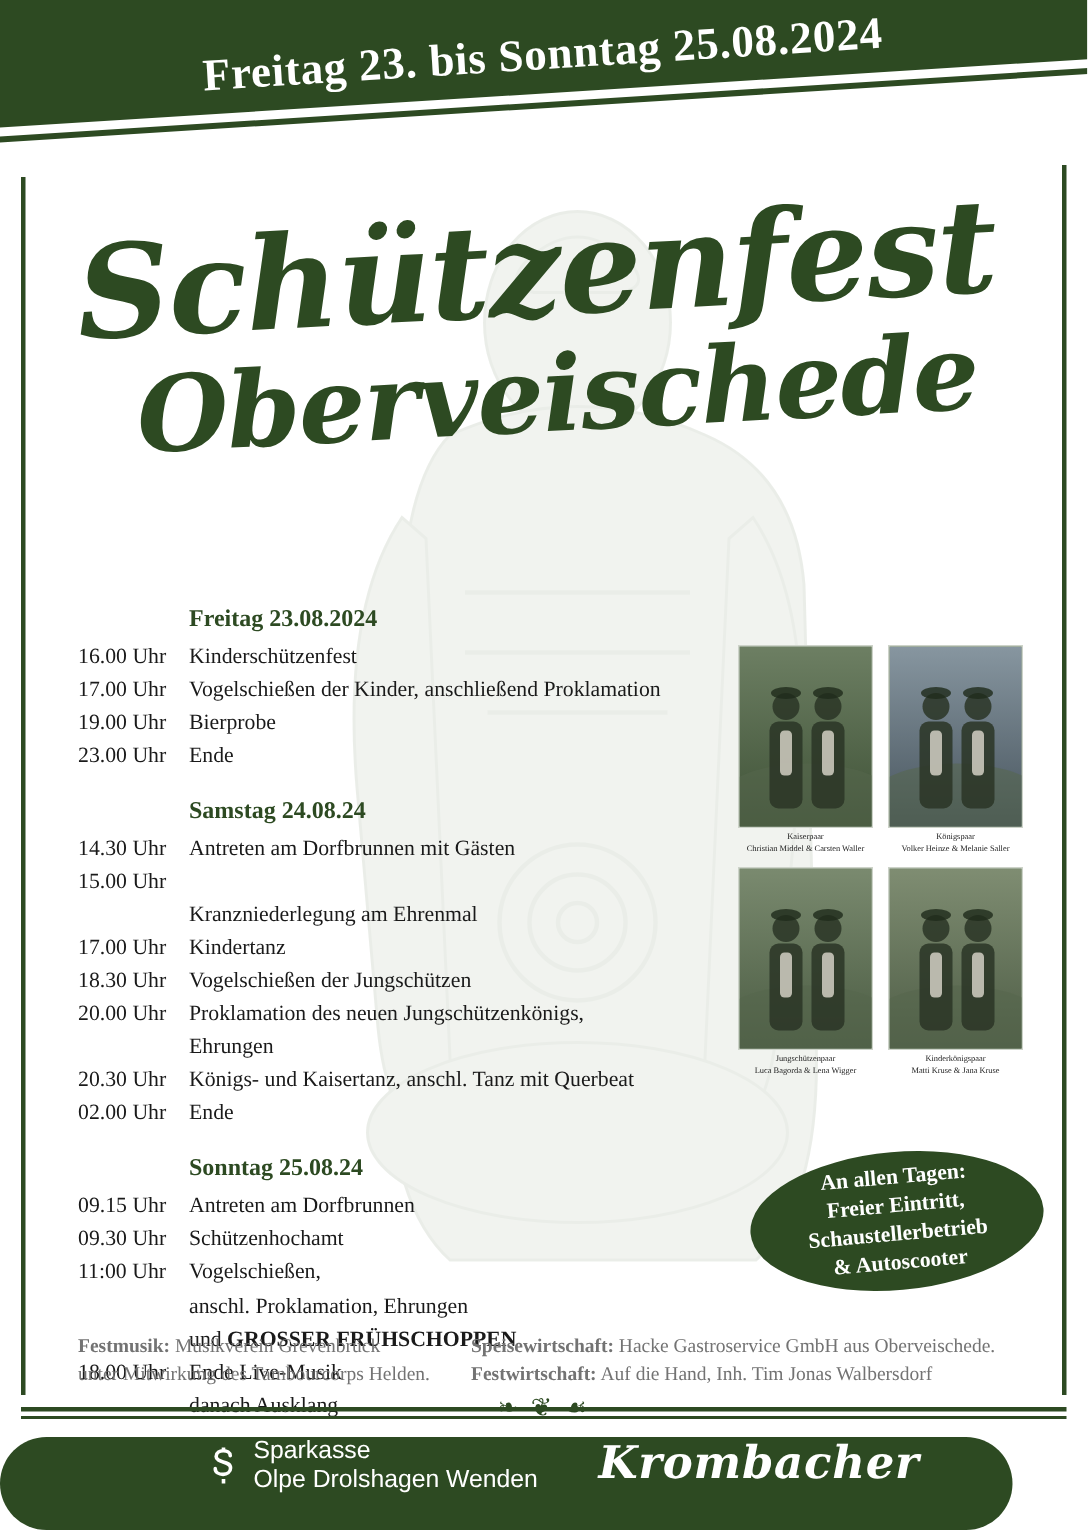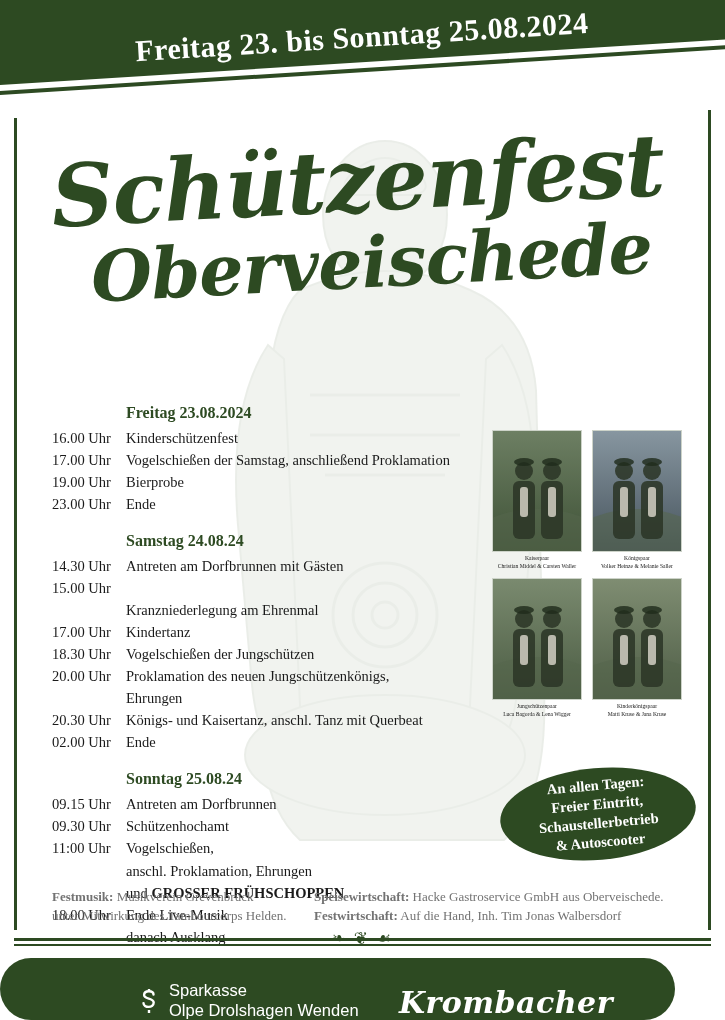--- a/index.html
+++ b/index.html
@@ -219,21 +219,21 @@
   }
   .rule-bottom.b2 { top: 944px; height: 2px; }
 
   
   .sponsors {
     position: absolute;
     left: 0; bottom: 0;
     width: 675px; height: 62px;
     background: #2d4a22;
     display: flex;
-    align-items: flex-end;
+    align-items: flex-start;
     color: #ffffff;
     border-radius: 31px;
   }
   .sparkasse {
     display: flex;
     align-items: center;
     margin-left: 138px;
   }
   .sparkasse .sk-mark {
     width: 22px; height: 26px;
@@ -295,21 +295,21 @@
   </div>
 
   <div class="program" id="program">
       <div class="day-head">Freitag 23.08.2024</div>
       <div class="row">
         <span class="time">16.00 Uhr</span>
         <span class="desc">Kinderschützenfest</span>
       </div>
       <div class="row">
         <span class="time">17.00 Uhr</span>
-        <span class="desc">Vogelschießen der Samstag, anschließend Proklamation</span>
+        <span class="desc">Vogelschießen der Kinder, anschließend Proklamation</span>
       </div>
       <div class="row">
         <span class="time">19.00 Uhr</span>
         <span class="desc">Bierprobe</span>
       </div>
       <div class="row">
         <span class="time">23.00 Uhr</span>
         <span class="desc">Ende</span>
       </div>
       <div class="day-head spaced">Samstag 24.08.24</div>

